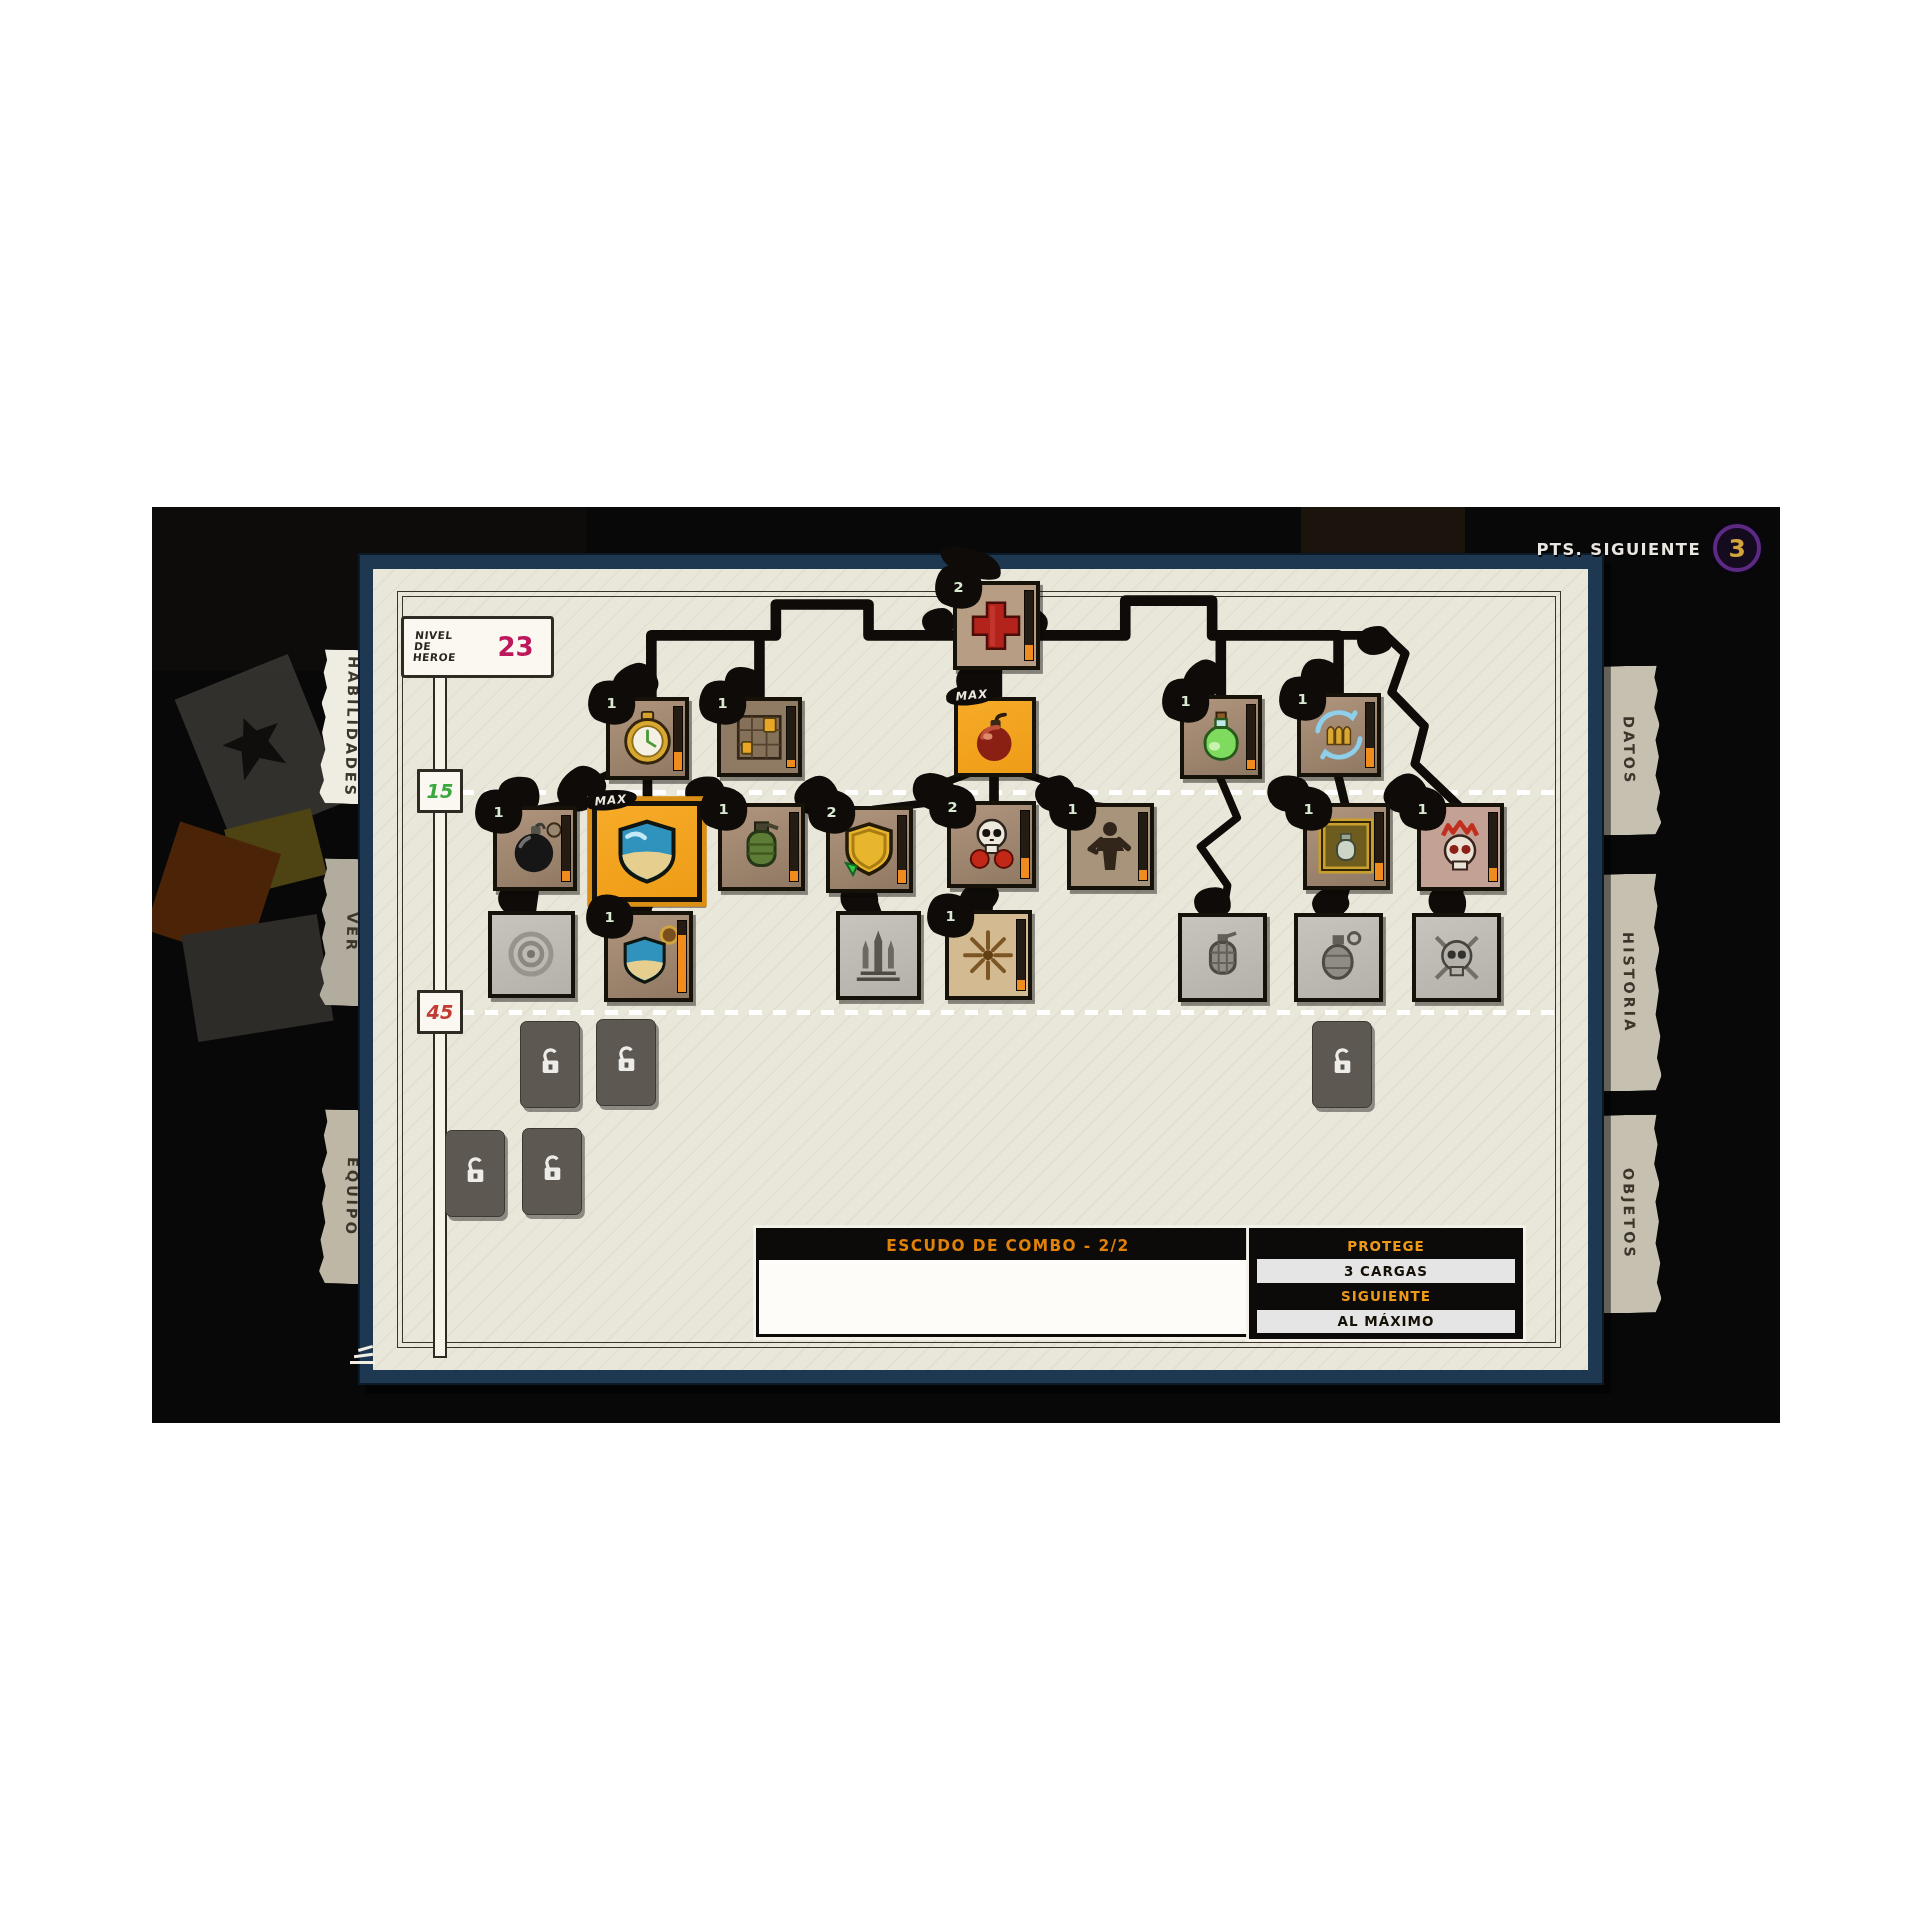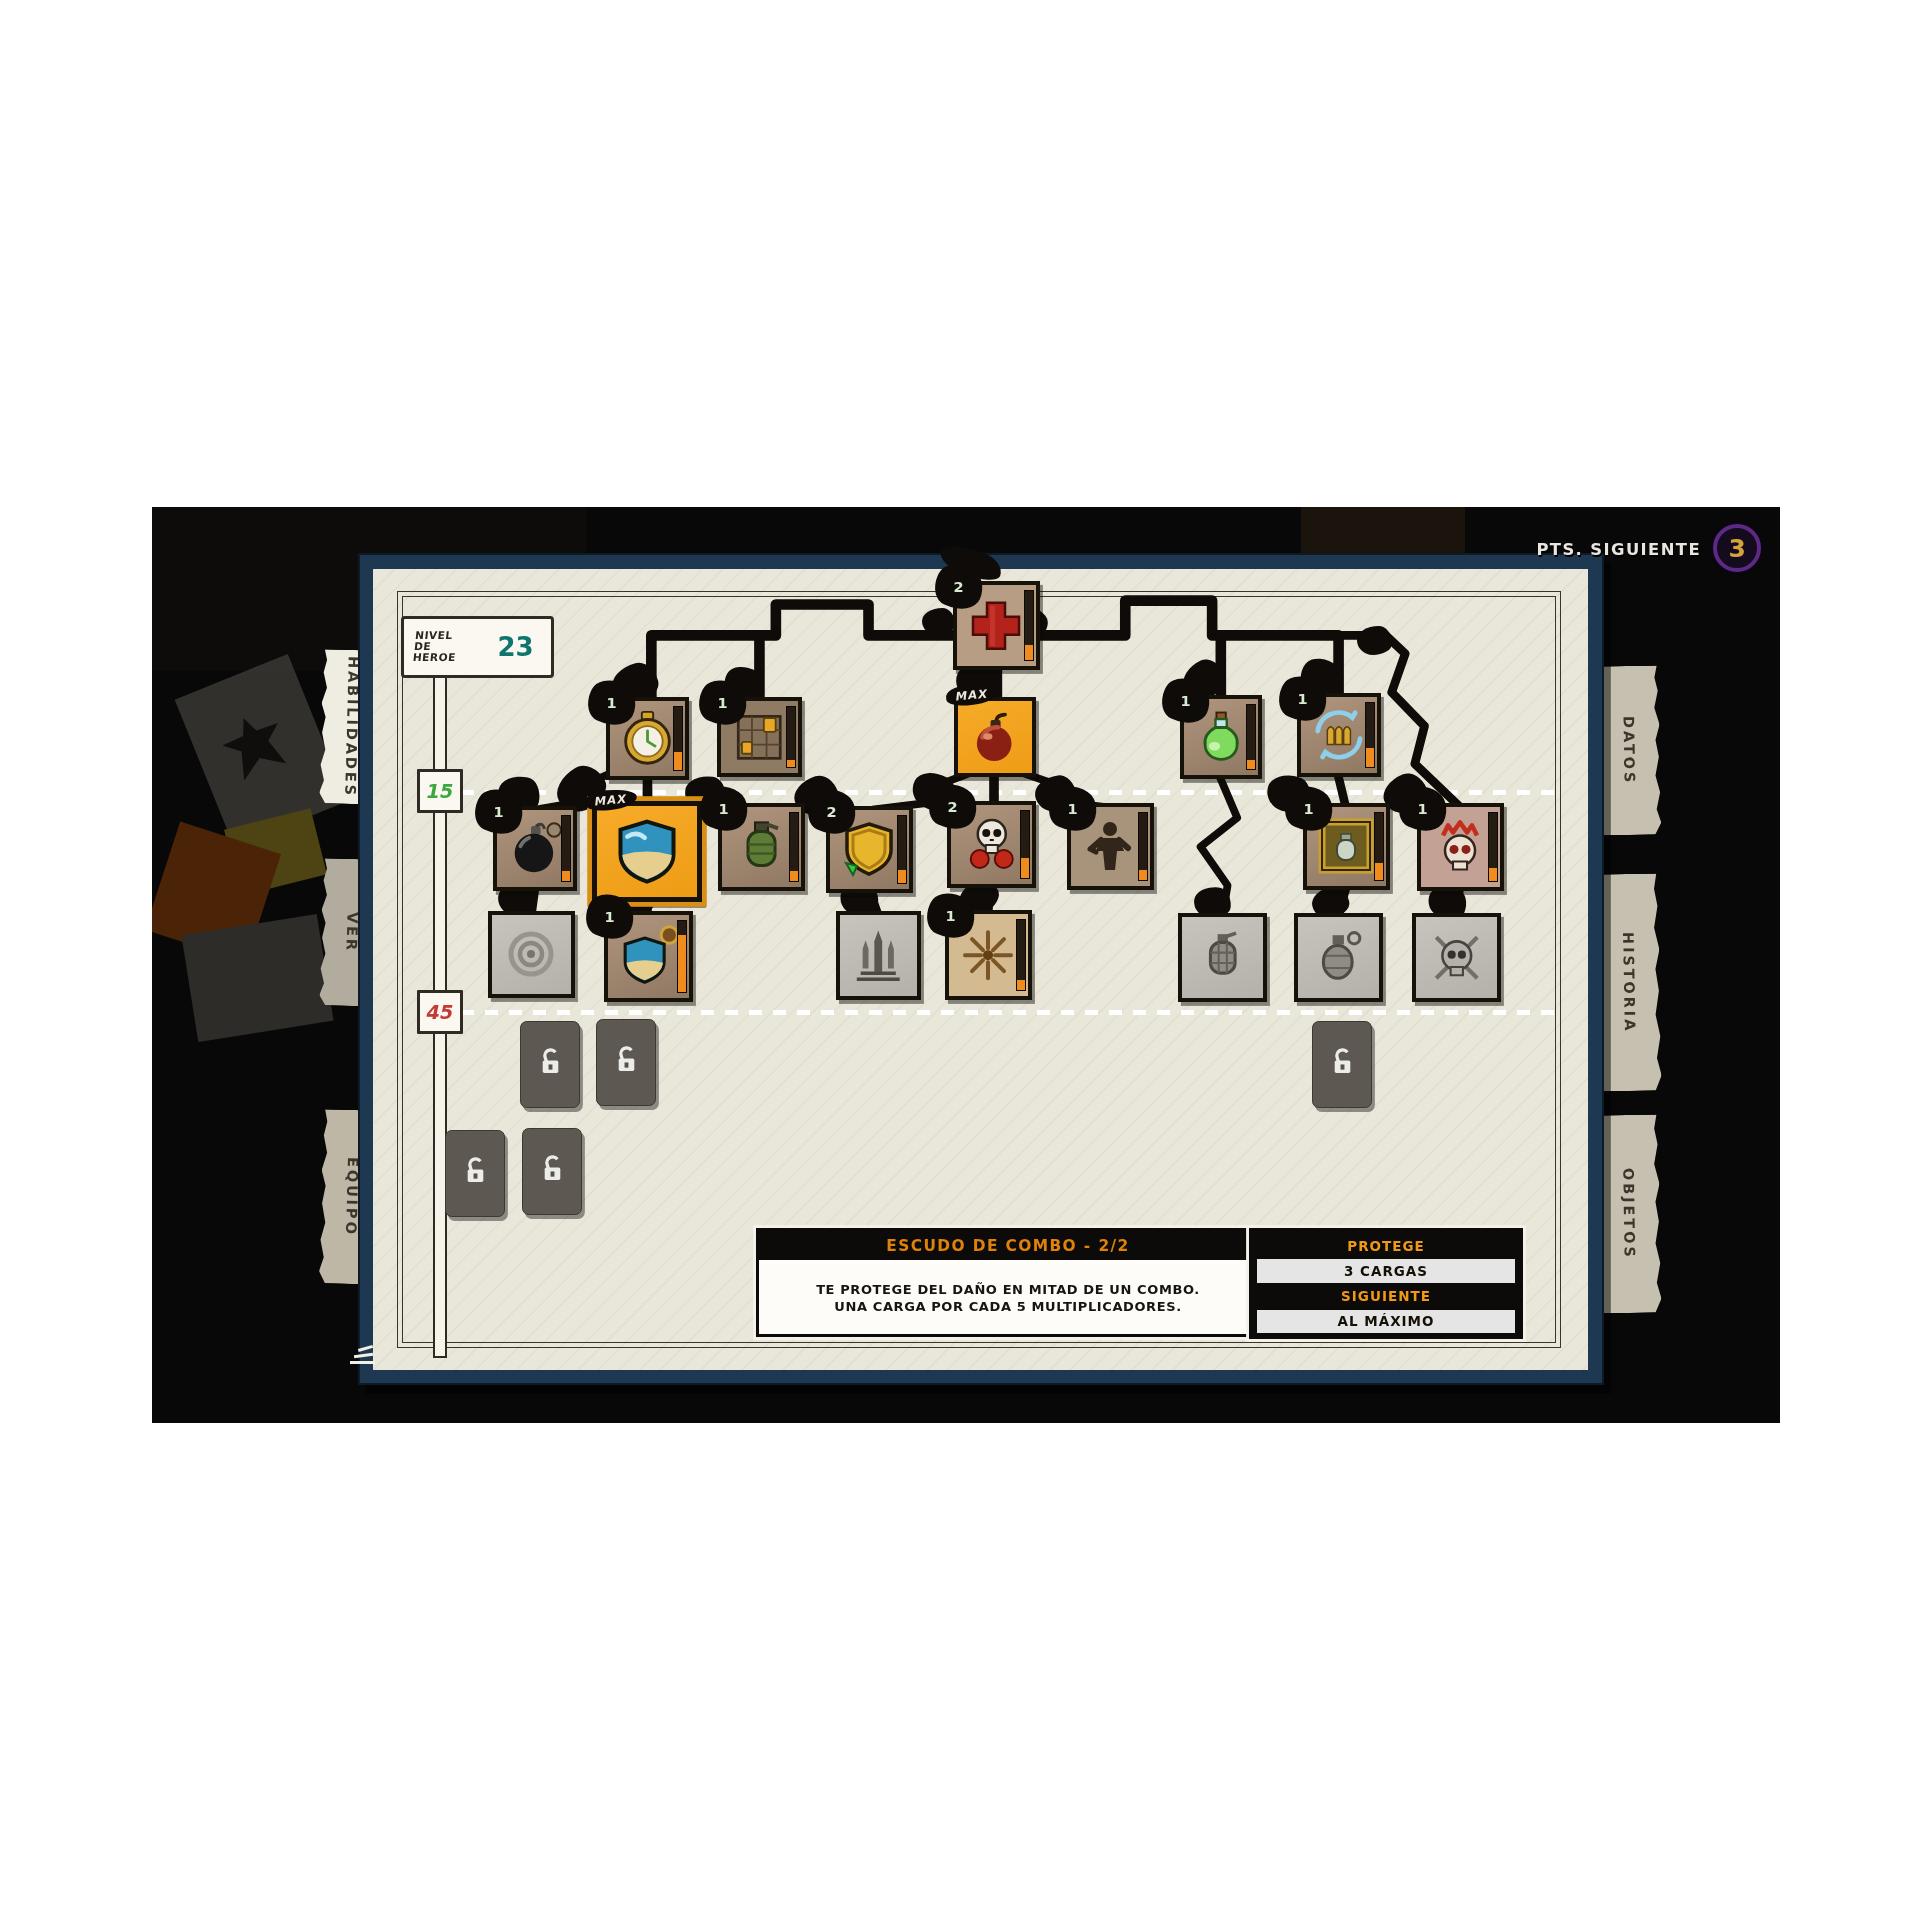--- a/index.html
+++ b/index.html
@@ -46,21 +46,21 @@
   .t-habilidades{top:143px;height:154px;}
   .t-ver{top:352px;height:147px;}
   .t-equipo{top:603px;height:174px;background:#beb7a6;}
   .t-datos{top:159px;height:169px;}
   .t-historia{top:367px;height:217px;}
   .t-objetos{top:608px;height:198px;}
   
   .nivel-box{position:absolute;left:249px;top:109px;width:153px;height:62px;background:#faf8f1;border:3.9px solid #2f2a22;
      border-radius:3.9px;z-index:6;display:flex;align-items:center;padding:0 9.7px;gap:9.7px;}
   .nivel-label{font-size:10.6px;font-weight:bold;line-height:1.05;color:#2b2620;letter-spacing:0.5px;transform:skewX(-6deg);}
-  .nivel-value{font-size:26px;font-weight:bold;color:#0f766e;margin-left:auto;margin-right:7.7px;}
+  .nivel-value{font-size:26px;font-weight:bold;color:#be185d;margin-left:auto;margin-right:7.7px;}
   .track{position:absolute;left:281px;top:169px;width:13.5px;height:682px;background:#f6f3ea;border:2.9px solid #2f2a22;z-index:2;}
   .marker{position:absolute;left:265px;width:46px;height:44px;background:#faf8f1;border:3.9px solid #2f2a22;border-radius:1px;
      display:flex;align-items:center;justify-content:center;font-size:19.3px;font-weight:bold;font-style:italic;z-index:5;}
   .marker.m15{top:262px;color:#3aa83e;}
   .marker.m35{top:483px;color:#c33b35;}
   .dash{position:absolute;height:4.8px;z-index:1;
      background:repeating-linear-gradient(90deg,#ffffff 0 12.6px,transparent 12.6px 24px);}
   .dash.d15{left:309px;top:283px;width:1096px;}
   .dash.d35{left:309px;top:503px;width:1096px;}
   
@@ -521,24 +521,20 @@
               <rect x="18" y="27" width="24" height="19" rx="2.5" fill="#edece8"></rect>
               <rect x="27" y="33" width="6" height="8" fill="#55524b"></rect>
             </svg></div>
         </div>
       </div>
 
     <div class="tooltip">
       <div class="tooltip-head">
         <span>ESCUDO DE COMBO - 2/2</span>
       </div>
-      <div class="tooltip-body">
-        <span>TE PROTEGE DEL DAÑO EN MITAD DE UN COMBO.</span>
-        <span>UNA CARGA POR CADA 5 MULTIPLICADORES.</span>
-      </div>
     </div>
 
     <div class="status">
       <div class="row dark">PROTEGE</div>
       <div class="row orange">3 CARGAS</div>
       <div class="row dark">SIGUIENTE</div>
       <div class="row orange">AL MÁXIMO</div>
     </div>
 
   </div>

